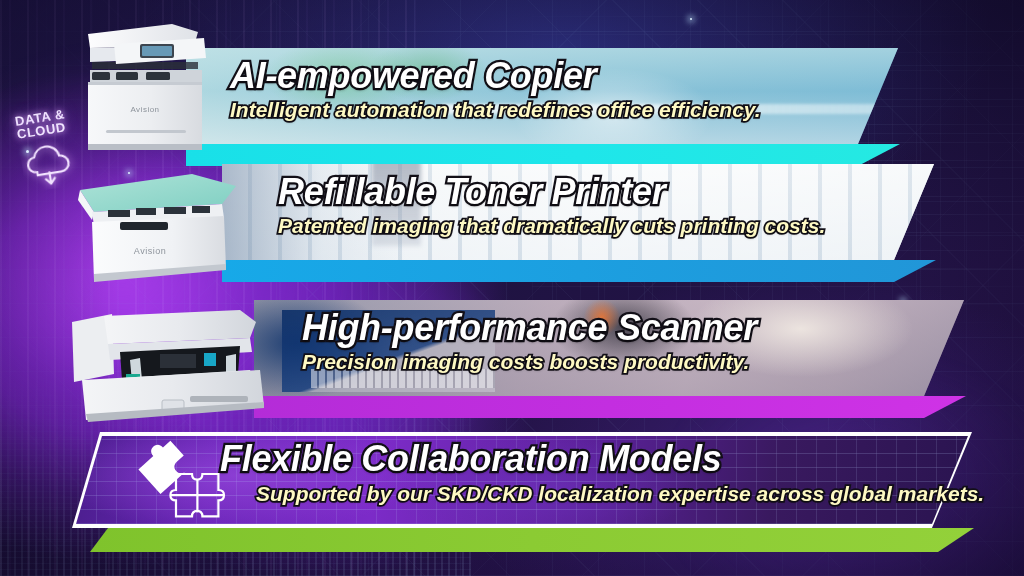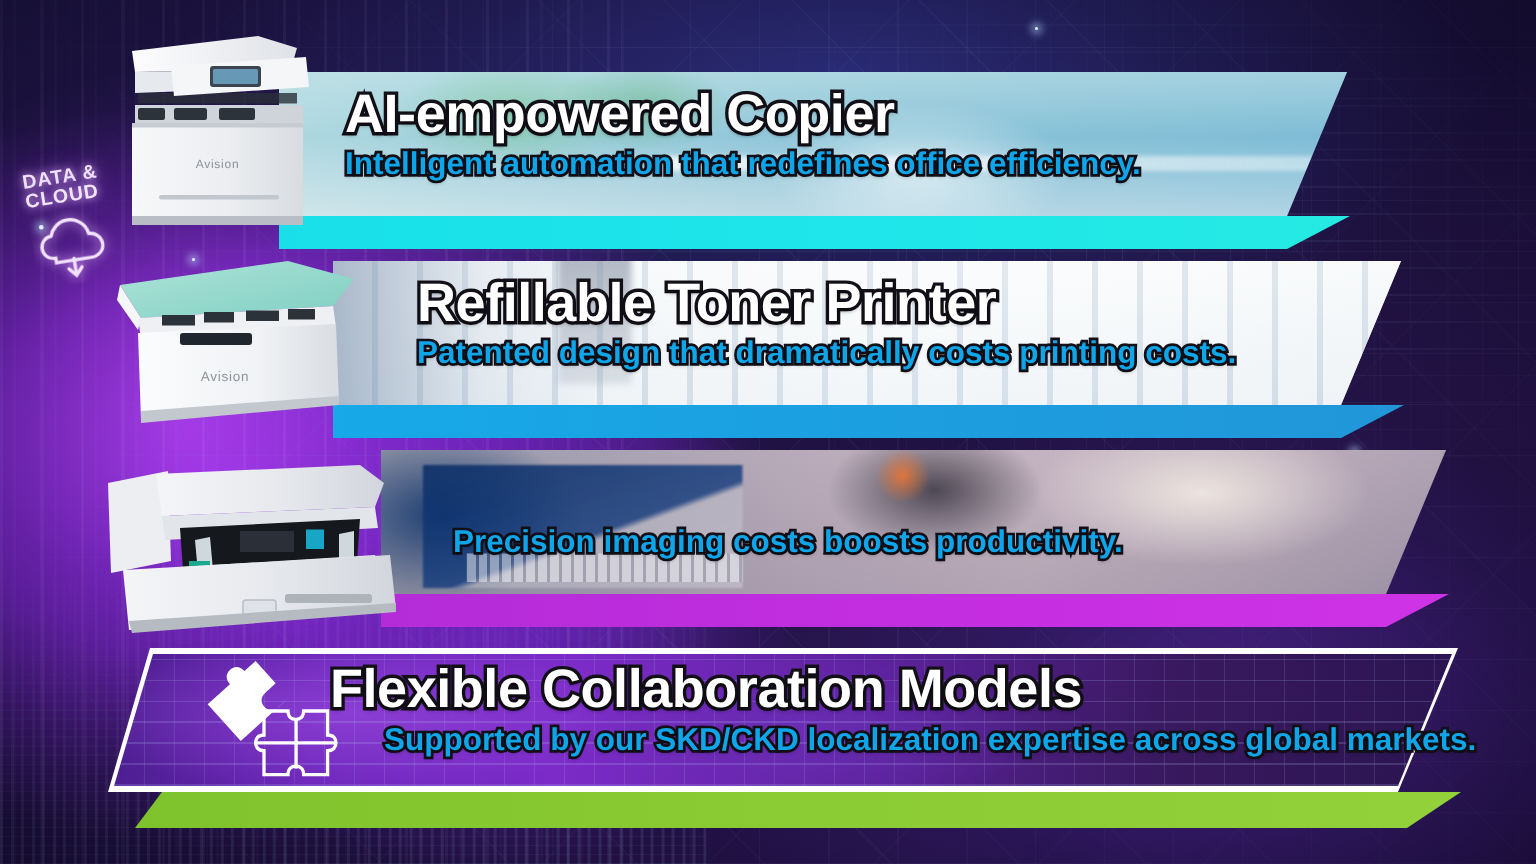--- a/index.html
+++ b/index.html
@@ -85,30 +85,30 @@
 
   
   .banner{ position:absolute; }
   .panel{
     position:absolute; inset:0;
     overflow:hidden;
   }
   .panel .photo{ position:absolute; inset:0; }
   .accent{ position:absolute; }
 
-  .txt{ position:absolute; z-index:6; }
+  .txt{ position:absolute; z-index:6;font-style:italic; }
   .title{
     font-weight:700; color:#fff; white-space:nowrap;
     letter-spacing:-.3px;
     -webkit-text-stroke:4.5px #131018;
     paint-order:stroke fill;
     text-shadow:0 2px 3px rgba(0,0,0,.45);
   }
   .sub{
-    font-weight:700; color:#0ea5e9; white-space:nowrap;
+    font-weight:700; color:#fef9c3; white-space:nowrap;
     -webkit-text-stroke:3.6px #131018;
     paint-order:stroke fill;
     text-shadow:0 1px 3px rgba(0,0,0,.45);
   }
 
   
   #b1{ left:186px; top:48px; width:712px; height:96px; z-index:5; }
   #b1 .panel{
     clip-path:polygon(0 0, 712px 0, 672px 96px, 0 96px);
     background:linear-gradient(120deg,#bfe0e4 0%,#a9d3dd 18%,#8fc4d8 45%,#7cb9d4 72%,#6fb2d2 100%);
@@ -129,21 +129,21 @@
   #b1 .accent{
     left:0; top:96px; width:714px; height:22px;
     clip-path:polygon(0 0, 714px 0, 672px 22px, 0 22px);
     background:linear-gradient(90deg,#19e0e8 0%,#1ee6ea 55%,#25e9e2 100%);
     box-shadow:0 0 14px rgba(30,225,235,.55);
   }
   #b1 .t-title{ left:44px; top:7px; font-size:36px; }
   #b1 .t-sub{ left:44px; top:50px; font-size:21px; }
 
   
-  #b2{ left:222px; top:174px; width:712px; height:120px; z-index:5; }
+  #b2{ left:222px; top:164px; width:712px; height:120px; z-index:5; }
   #b2 .panel{
     clip-path:polygon(0 0, 712px 0, 672px 96px, 0 96px);
     background:linear-gradient(110deg,#cfd9e0 0%,#dbe4ea 20%,#eef3f6 52%,#e6edf2 78%,#dde6ec 100%);
   }
   #b2 .ph2{
     position:absolute; inset:0;
     background:
       linear-gradient(90deg, rgba(110,135,165,.55) 0%, rgba(170,190,210,.2) 14%, rgba(0,0,0,0) 26%),
       repeating-linear-gradient(90deg, rgba(255,255,255,.55) 0 26px, rgba(190,205,220,.35) 26px 30px),
       linear-gradient(180deg, rgba(255,255,255,.5), rgba(205,218,230,.45));
@@ -280,30 +280,31 @@
     <div class="aitrace"></div>
   </div>
 
   <div class="banner" id="b2">
     <div class="panel">
       <div class="ph2 photo"></div>
       <div class="figure"></div>
     </div>
     <div class="accent"></div>
     <div class="txt t-title title">Refillable Toner Printer</div>
-    <div class="txt t-sub sub">Patented design that dramatically costs printing costs.</div>
+    <div class="txt t-sub sub">Patented imaging that dramatically cuts printing costs.</div>
   </div>
 
   <div class="banner" id="b3">
     <div class="panel">
       <div class="ph3 photo"></div>
       <div class="laptop"></div>
       <div class="keys"></div>
     </div>
     <div class="accent"></div>
+    <div class="txt t-title title">High-performance Scanner</div>
     <div class="txt t-sub sub">Precision imaging costs boosts productivity.</div>
   </div>
 
   <div class="banner" id="b4">
     <div class="outline"></div>
     <div class="inner">
       <div class="tr"></div>
     </div>
     <div class="accent"></div>
     <div class="puzzle" style="left:52px;top:8px;">

